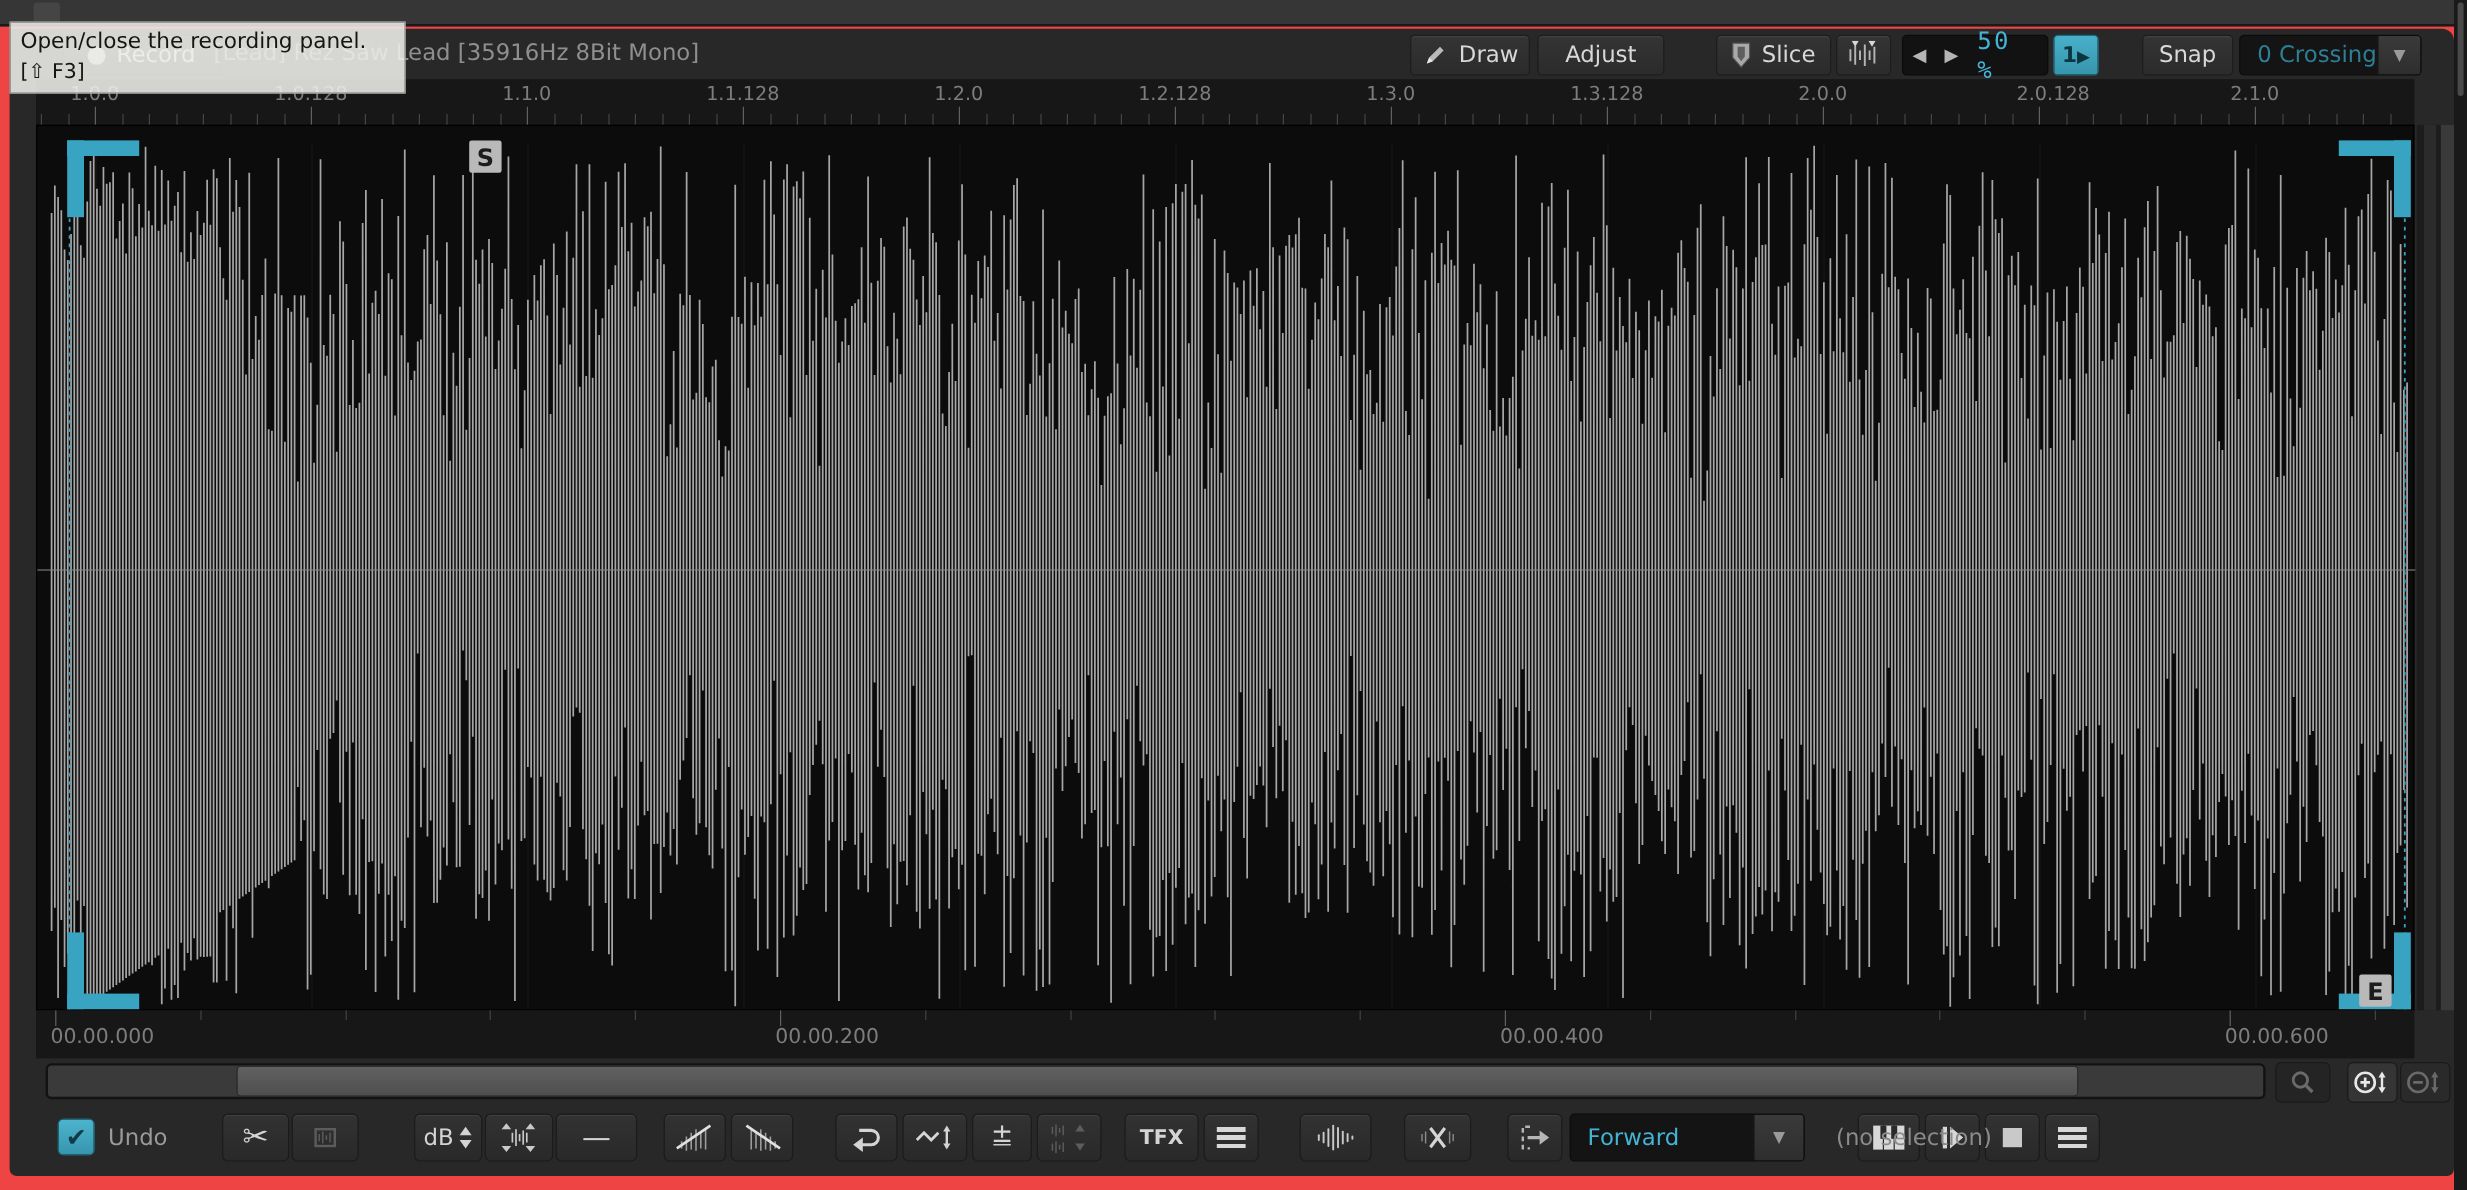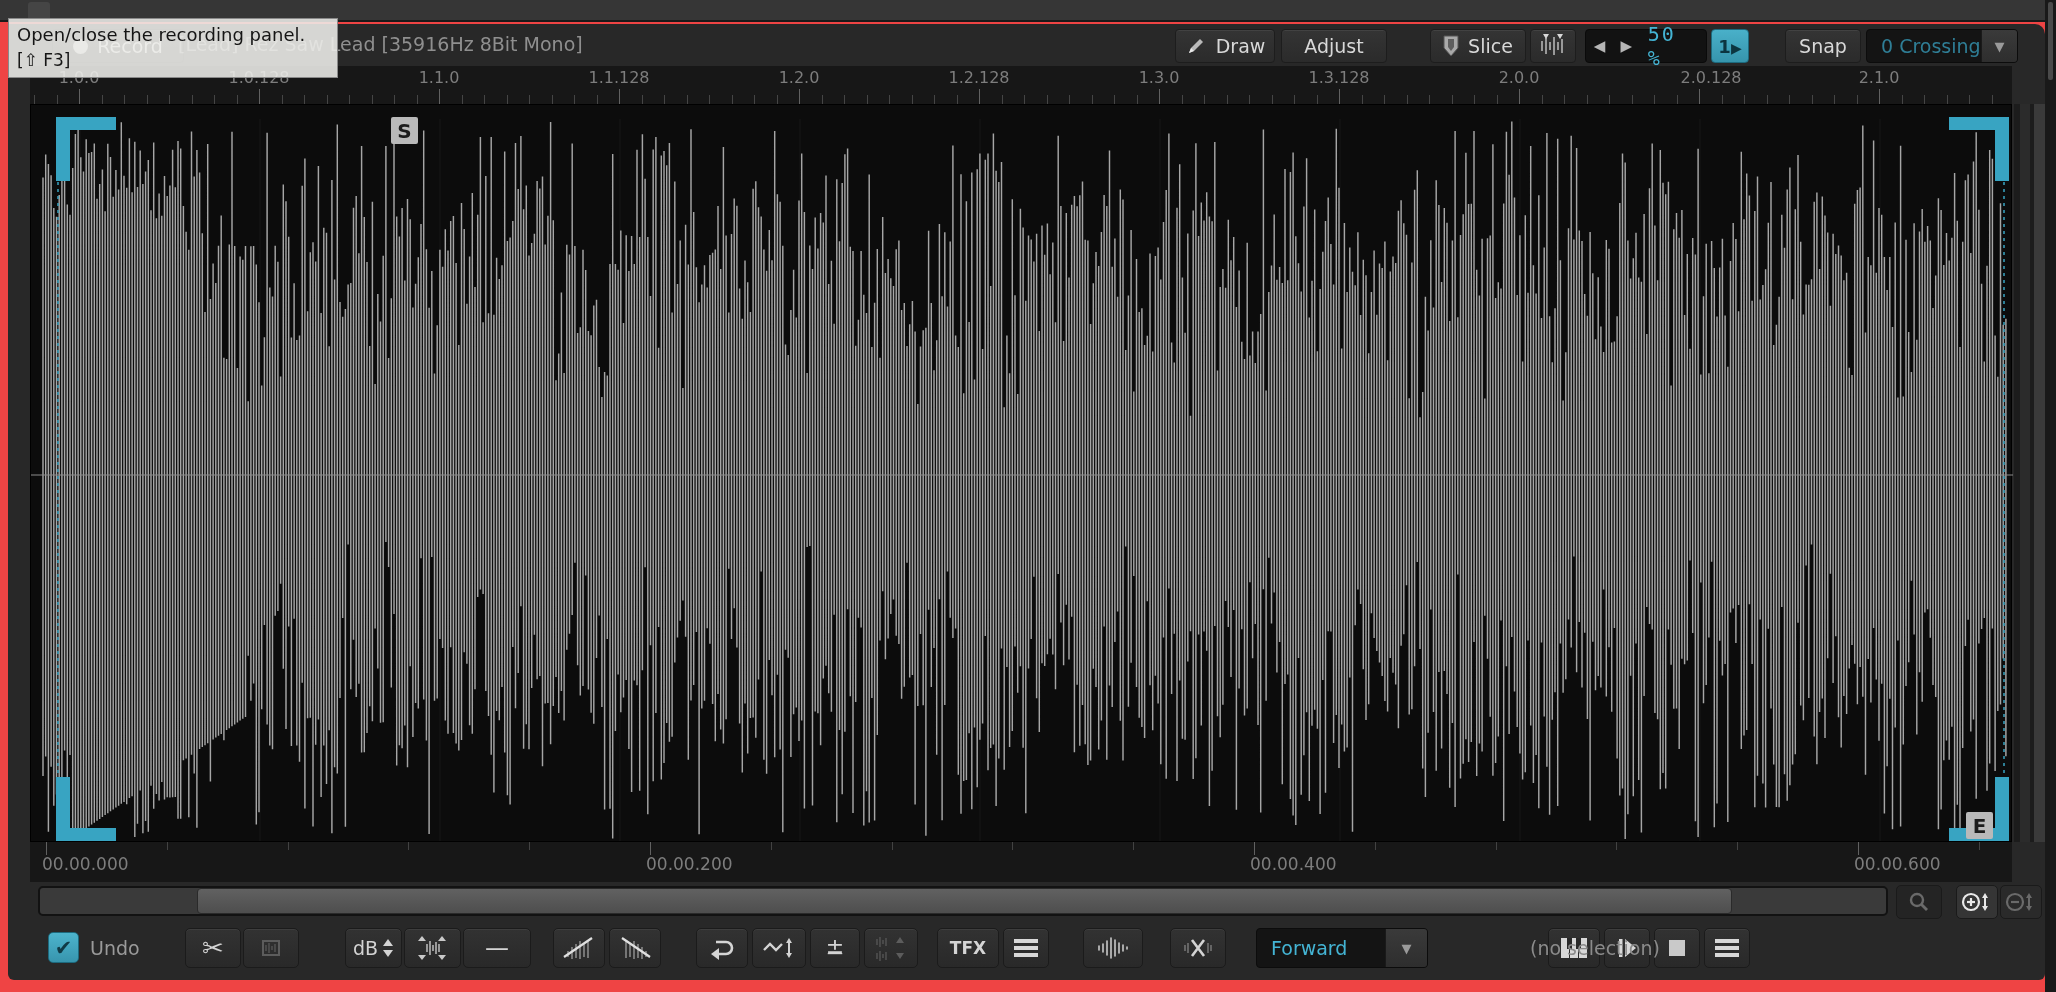--- a/index.html
+++ b/index.html
@@ -466,21 +466,21 @@
         </svg>
       </div>
 
       <div class="tbtn" style="left:1248px;width:46px;">
         <svg class="ic" width="28" height="24" viewBox="0 0 28 24">
           <path d="M10 3 H4 V21 H10" fill="none" stroke="#b5b5b5" stroke-width="2" stroke-dasharray="4 3"></path>
           <line x1="8" y1="12" x2="20" y2="12" stroke="#b5b5b5" stroke-width="2.6"></line>
           <path d="M18 6 L26 12 L18 18 Z" fill="#b5b5b5"></path>
         </svg>
       </div>
-      <div class="dropdown" style="left:1248px;width:172px;top:4px;height:40px;">
+      <div class="dropdown" style="left:1300px;width:196px;top:4px;height:40px;">
         <span class="dd-text cyan">Forward</span>
         <span class="dd-arrow" style="width:42px;">▼</span>
       </div>
 
       <div class="tbtn" style="left:1540px;width:52px;">
         <svg class="ic" width="30" height="24" viewBox="0 0 30 24">
           <rect x="2" y="2" width="8" height="20" fill="#d8d8d8"></rect>
             <rect x="11" y="2" width="8" height="20" fill="#d8d8d8"></rect>
             <rect x="20" y="2" width="8" height="20" fill="#d8d8d8"></rect>
           <rect x="8" y="2" width="5" height="11" fill="#2a2a2a"></rect>

